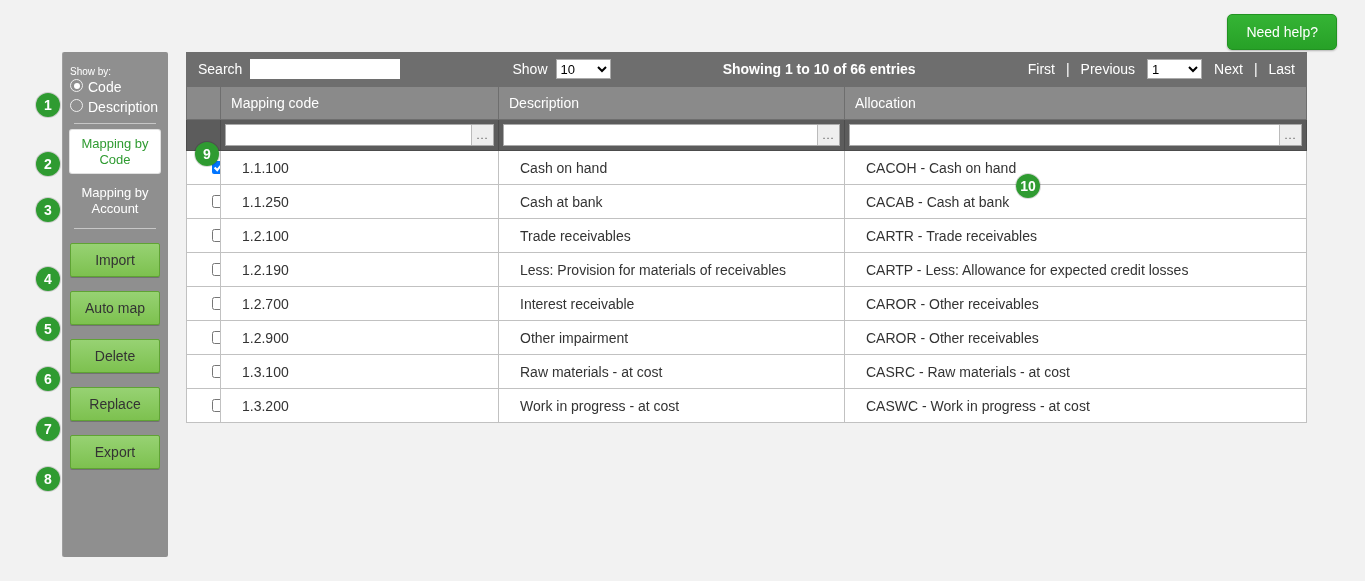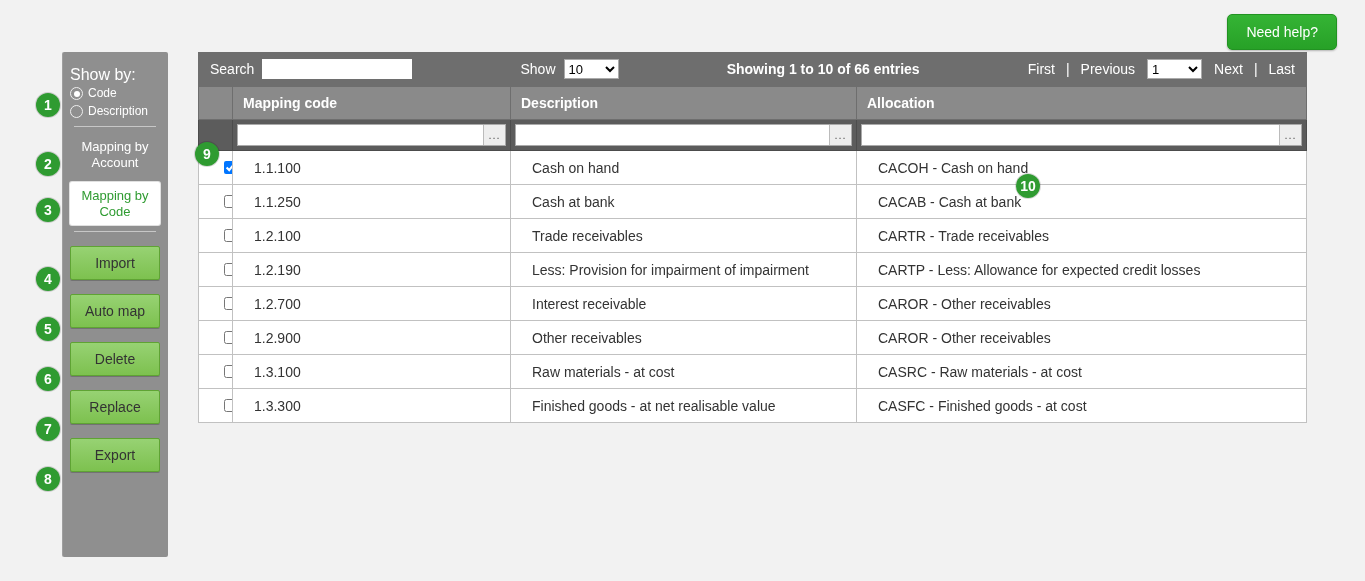--- a/index.html
+++ b/index.html
@@ -55,26 +55,26 @@
   .sidebar {
     width: 106px;
     background: var(--sidebar-bg);
     color: #fff;
     border-radius: 2px;
     padding: 14px 8px;
     flex: 0 0 auto;
     min-height: 505px;
     box-shadow: inset 1px 0 0 rgba(255,255,255,.15);
   }
-  .sidebar .label { font-size: 16px; }
+  .sidebar .label { font-size: 10px; }
   .radio-row {
     display: flex;
-    align-items: flex-end;
+    align-items: flex-start;
     gap: 5px;
-    font-size: 12px;
+    font-size: 14px;
     padding: 2px 0;
     cursor: pointer;
   }
   .radio {
     width: 13px;
     height: 13px;
     border-radius: 50%;
     border: 1.5px solid #eee;
     display: inline-flex;
     align-items: center;
@@ -118,21 +118,21 @@
     border-radius: 2px;
     padding: 8px 0;
     margin: 14px 0;
     cursor: pointer;
     box-shadow: 0 1px 0 rgba(0,0,0,.2);
   }
 
   
   .main {
     flex: 1;
-    margin-left: 30px;
+    margin-left: 18px;
   }
   .topbar {
     background: var(--dark-grey);
     color: #fff;
     padding: 7px 12px;
     display: flex;
     align-items: center;
     gap: 8px;
     font-size: 14px;
   }
@@ -167,21 +167,21 @@
 
   table.data {
     border-collapse: collapse;
     width: 100%;
     background: #fff;
     table-layout: fixed;
   }
   table.data th {
     background: var(--header-grey);
     color: #fff;
-    font-weight: bold;
+    font-weight: normal;
     text-align: left;
     padding: 8px 10px;
     border: 1px solid var(--dark-grey);
     font-size: 14px;
   }
   table.data col.chk { width: 34px; }
   table.data col.code { width: 278px; }
   table.data col.desc { width: 346px; }
   table.data col.alloc { }
   table.data tr.filter td {
@@ -251,22 +251,22 @@
     <div class="label">Show by:</div>
     <div class="radio-row">
       <span class="radio sel"></span>
       <span>Code</span>
     </div>
     <div class="radio-row">
       <span class="radio"></span>
       <span>Description</span>
     </div>
     <hr>
+    <div class="nav-item active">Mapping by Code</div>
     <div class="nav-item">Mapping by Account</div>
-    <div class="nav-item active">Mapping by Code</div>
     <hr>
     <div class="action-btn">Import</div>
     <div class="action-btn">Auto map</div>
     <div class="action-btn">Delete</div>
     <div class="action-btn">Replace</div>
     <div class="action-btn">Export</div>
   </div>
 
   <div class="main">
     <div class="topbar">
@@ -338,46 +338,46 @@
           </tr>
           <tr>
             <td class="chk"><input type="checkbox" style=""></td>
             <td>1.2.100</td>
             <td>Trade receivables</td>
             <td>CARTR - Trade receivables</td>
           </tr>
           <tr>
             <td class="chk"><input type="checkbox" style=""></td>
             <td>1.2.190</td>
-            <td>Less: Provision for impairment of impairment</td>
+            <td>Less: Provision for materials of receivables</td>
             <td>CARTP - Less: Allowance for expected credit losses</td>
           </tr>
           <tr>
             <td class="chk"><input type="checkbox" style=""></td>
             <td>1.2.700</td>
             <td>Interest receivable</td>
             <td>CAROR - Other receivables</td>
           </tr>
           <tr>
             <td class="chk"><input type="checkbox" style=""></td>
             <td>1.2.900</td>
-            <td>Other receivables</td>
+            <td>Other impairment</td>
             <td>CAROR - Other receivables</td>
           </tr>
           <tr>
             <td class="chk"><input type="checkbox" style=""></td>
             <td>1.3.100</td>
             <td>Raw materials - at cost</td>
             <td>CASRC - Raw materials - at cost</td>
           </tr>
           <tr>
             <td class="chk"><input type="checkbox" style=""></td>
-            <td>1.3.300</td>
-            <td>Finished goods - at net realisable value</td>
-            <td>CASFC - Finished goods - at cost</td>
+            <td>1.3.200</td>
+            <td>Work in progress - at cost</td>
+            <td>CASWC - Work in progress - at cost</td>
           </tr>
         </tbody>
     </table>
   </div>
 </div>
 
 <div class="marker" style="top:93px; left:36px;">1</div>
 <div class="marker" style="top:152px; left:36px;">2</div>
 <div class="marker" style="top:198px; left:36px;">3</div>
 <div class="marker" style="top:267px; left:36px;">4</div>

